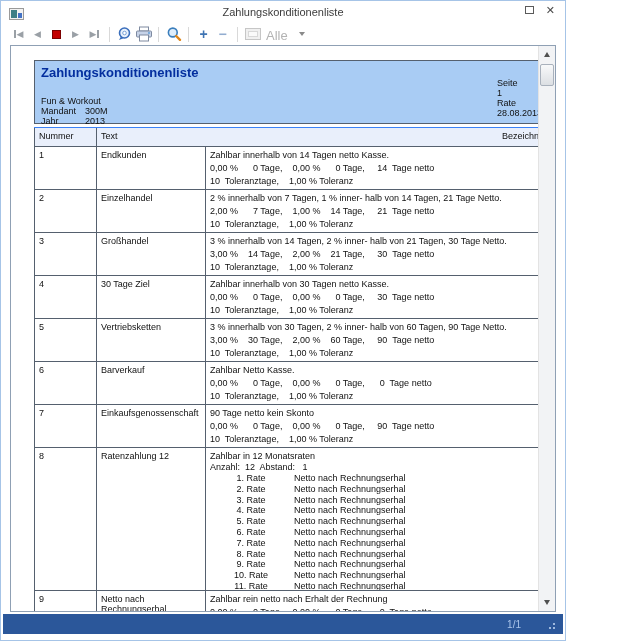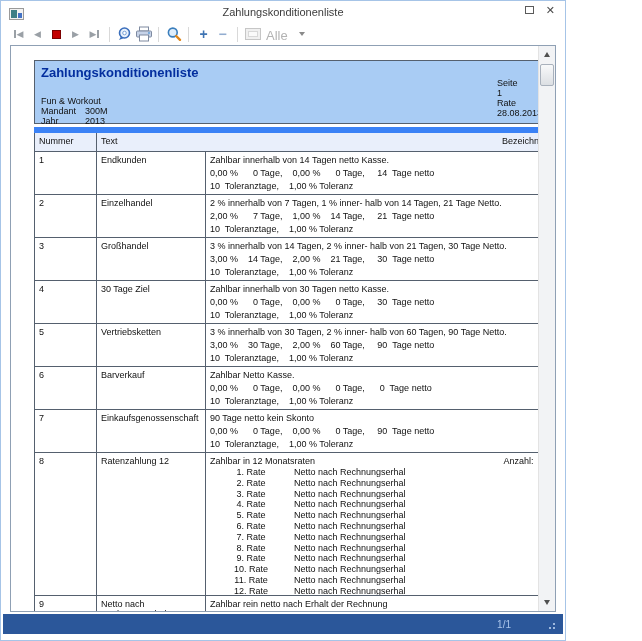--- a/index.html
+++ b/index.html
@@ -40,48 +40,48 @@
   .band-title{font-size:13px;font-weight:bold;color:#032e9e;}
   .band-company{margin-top:16px;line-height:10px;}
   .kv{line-height:10px;}
   .kv .k{display:inline-block;width:44px;}
   .band-right{position:absolute;right:6px;bottom:5px;width:104px;}
   .band-right .rrow{display:flex;justify-content:space-between;line-height:10px;flex-direction:column;}
 
   .gap{height:3px;}
 
   
-  .rtable{border-top:6px solid #3b82f6;}
+  .rtable{border-top:1px solid #3b82f6;}
   .t-row{display:flex;border-left:1px solid #55606e;border-right:1px solid #55606e;border-bottom:1px solid #55606e;height:43px;overflow:hidden;}
   .t-row.hdr{height:19px;background:#e9effb;}
   .t-row.row-tall{height:143px;}
   .cell{padding:3px 4px 0 4px;}
   .c1{width:62px;border-right:1px solid #55606e;}
   .c2{width:109px;border-right:1px solid #55606e;}
   .c3{flex:1;min-width:0;}
   .text-line{line-height:11px;}
-  .with-note{display:flex;justify-content:space-between;padding-right:2px;}
+  .with-note{display:flex;justify-content:space-between;padding-right:2px;flex-direction:column;}
   .with-note .note{white-space:pre;}
   .num-line{text-align:left;white-space:pre;padding-right:3px;line-height:12px;margin-top:1px;}
   .rate-line{line-height:10.8px;margin-left:18px;}
   .rate-num{display:inline-block;width:46px;text-align:center;}
   .rate-text{margin-left:20px;}
 
   
   .vscroll{position:absolute;top:0;right:0;bottom:0;width:17px;background:#f2f3f5;border-left:1px solid #e3e3e3;}
   .sb-btn{position:absolute;left:0;right:0;height:17px;display:flex;align-items:center;justify-content:center;}
   .sb-up{top:0;}
   .sb-down{bottom:0;}
   .tri-up{width:0;height:0;border-left:3.5px solid transparent;border-right:3.5px solid transparent;border-bottom:5px solid #505050;}
   .tri-down{width:0;height:0;border-left:3.5px solid transparent;border-right:3.5px solid transparent;border-top:5px solid #505050;}
   .sb-thumb{position:absolute;left:1px;right:1px;top:18px;height:22px;background:linear-gradient(#f8f9fa,#dcdfe3);border:1px solid #a9b1bc;border-radius:2px;}
 
   
   .statusbar{position:absolute;left:2px;right:2px;bottom:6px;height:20px;background:#2b579a;display:flex;align-items:center;}
-  .page-indicator{position:absolute;right:52px;font-size:10px;color:#a9c4ea;}
+  .page-indicator{position:absolute;right:42px;font-size:10px;color:#a9c4ea;}
   .size-grip{position:absolute;right:8px;bottom:5px;width:10px;height:10px;}
   .size-grip i{position:absolute;width:2px;height:2px;background:#9db8de;}
   .size-grip i:nth-child(1){right:0;bottom:0;}
   .size-grip i:nth-child(2){right:0;bottom:4px;}
   .size-grip i:nth-child(3){right:4px;bottom:0;}
 </style>
 </head>
 <body>
 
 <div class="window">

